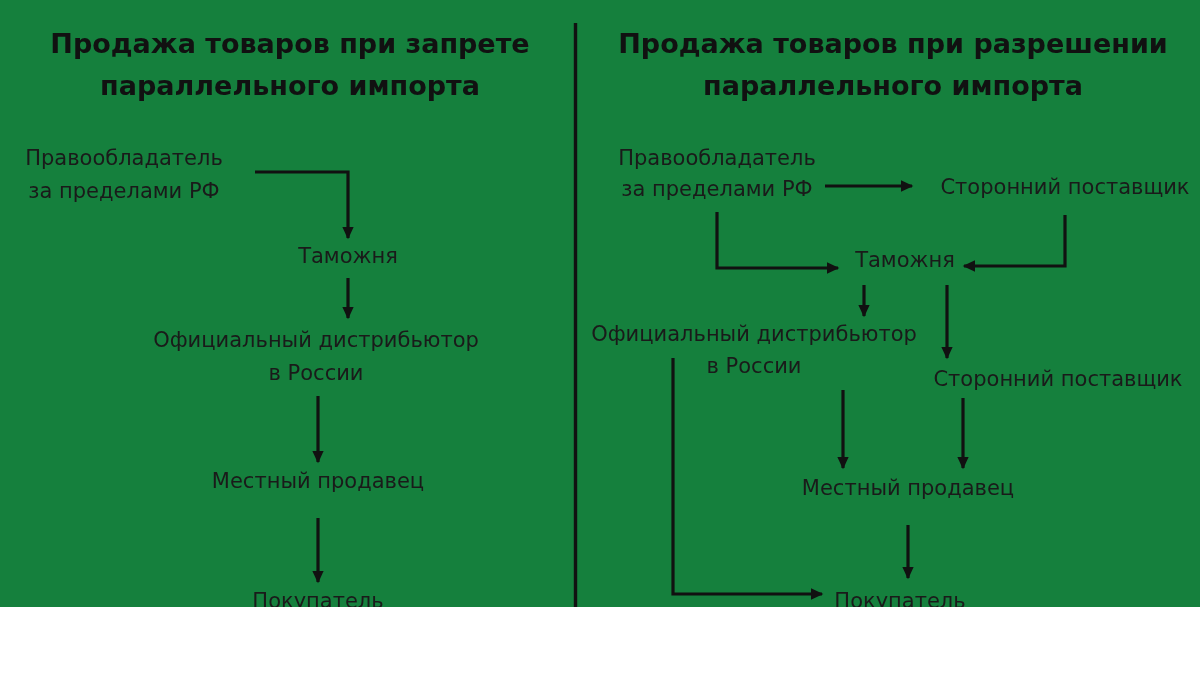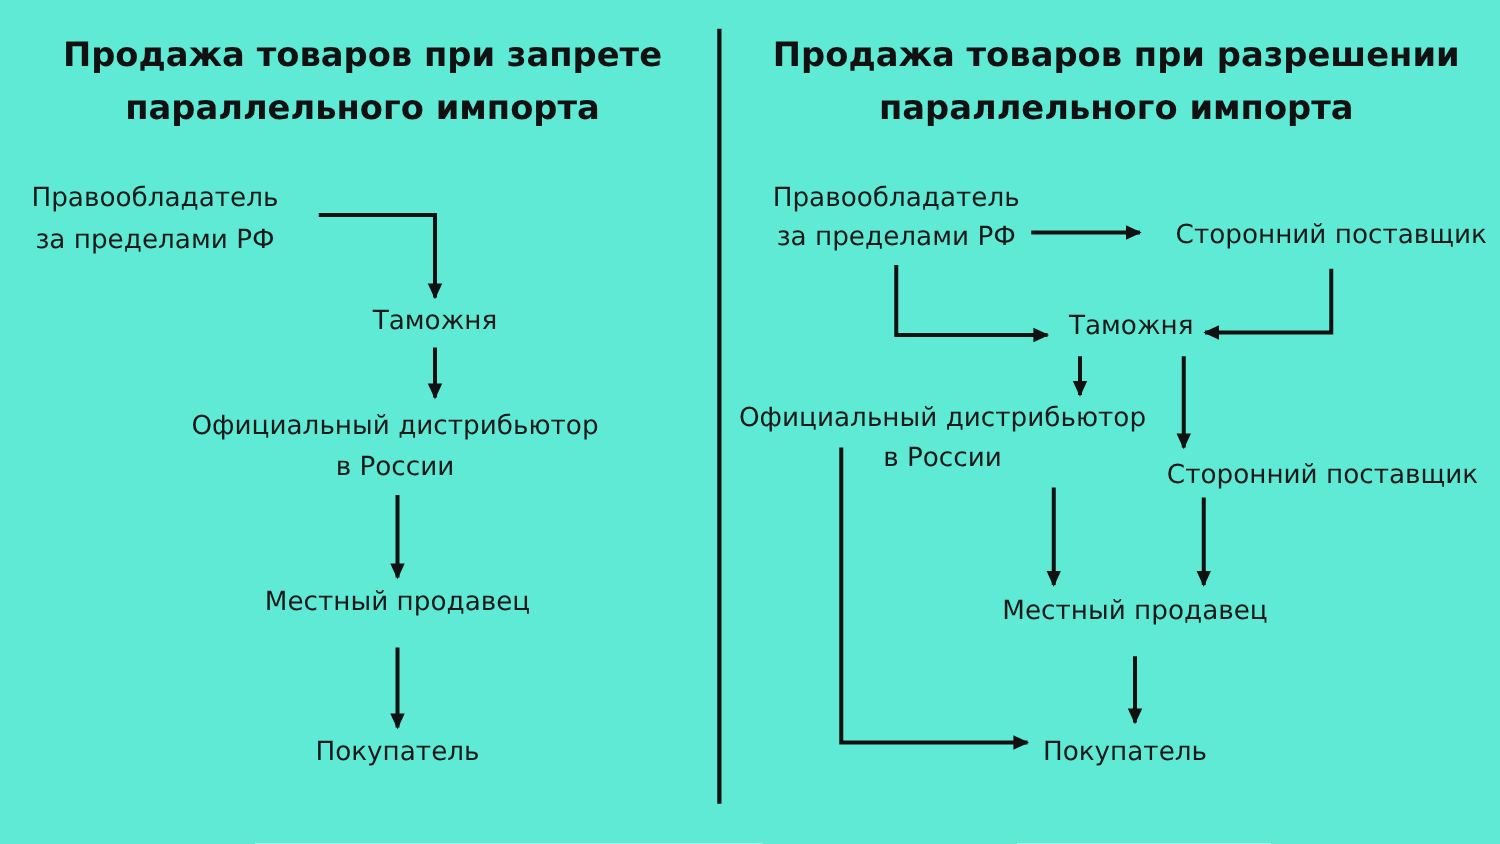--- a/index.html
+++ b/index.html
@@ -3,22 +3,22 @@
 <meta charset="utf-8">
 <style>
   html, body {
     margin: 0;
     padding: 0;
     background: #ffffff;
   }
   #page {
     position: relative;
     width: 1200px;
-    height: 675px;
-    background: #5eead4;
+    height: 607px;
+    background: #15803d;
     overflow: hidden;
     font-family: "DejaVu Sans", sans-serif;
   }
   svg.diagram {
     position: absolute;
     top: 0;
     left: 0;
     width: 1200px;
     height: 675px;
   }

